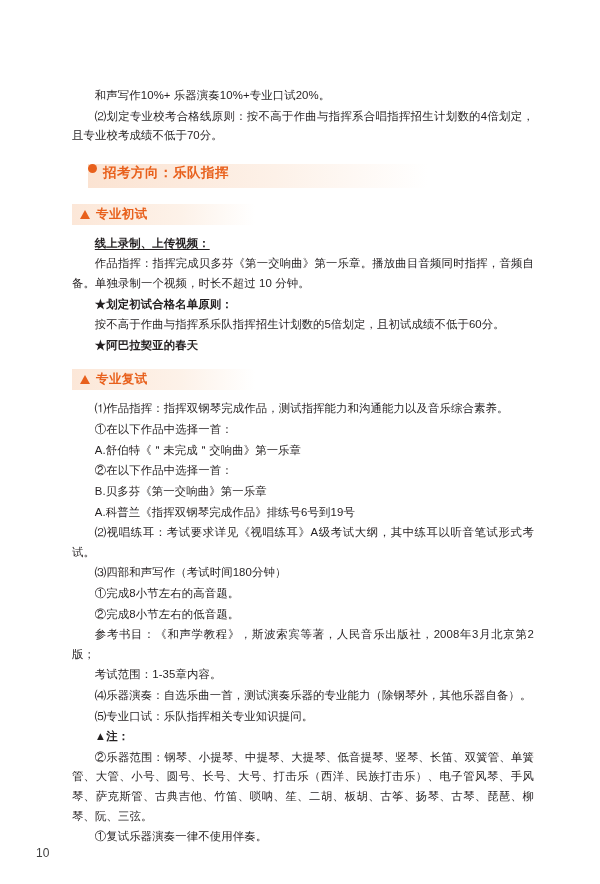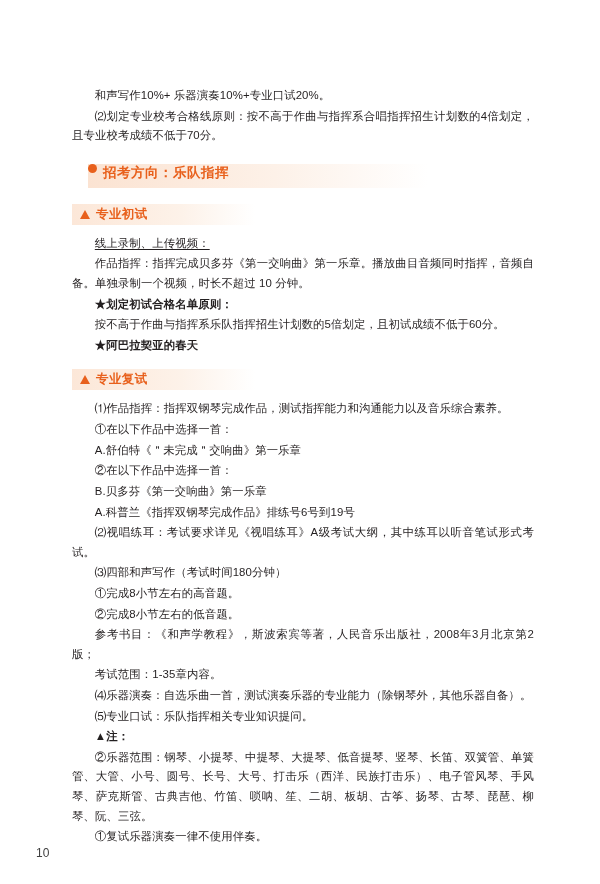--- a/index.html
+++ b/index.html
@@ -87,21 +87,21 @@
     margin-right: 6px;
     flex: none;
   }
   .sub-head .txt {
     color: #e8601c;
     font-weight: bold;
     font-size: 12.5px;
     letter-spacing: 0.4px;
   }
   .underline-b {
-    font-weight: normal;
+    font-weight: bold;
     text-decoration: underline;
     text-underline-offset: 2px;
   }
   .page-num {
     position: absolute;
     left: 36px;
     top: 838px;
     font-size: 12px;
     color: #404040;
   }

